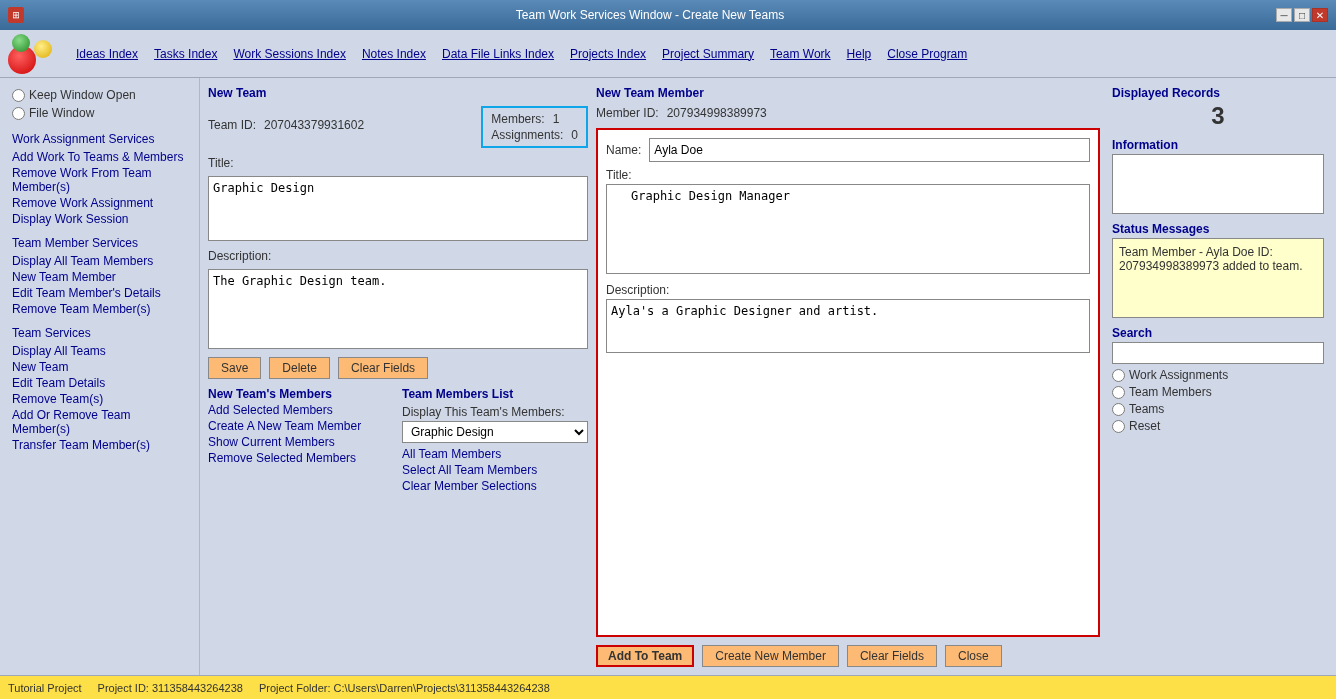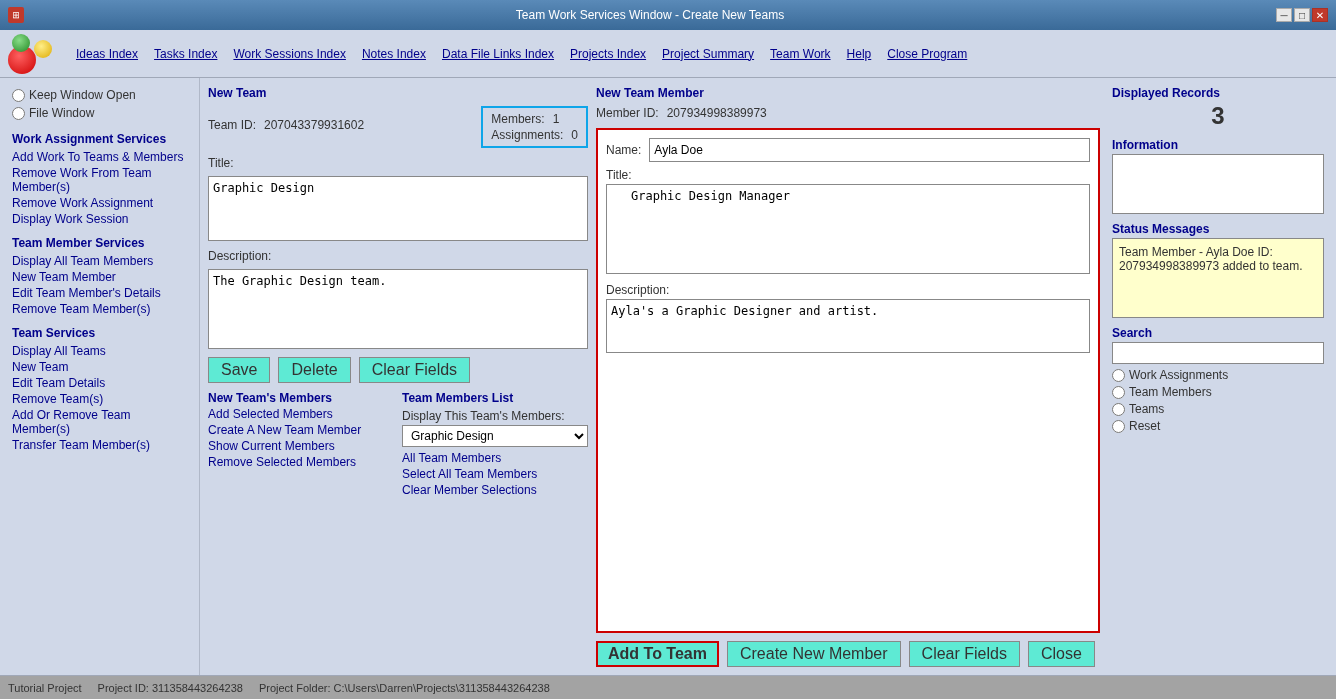--- a/index.html
+++ b/index.html
@@ -64,21 +64,21 @@
       min-width: 200px;
       padding: 10px 12px;
       border-right: 1px solid #b0b8c8;
       overflow-y: auto;
     }
     .sidebar-radio-group { margin-bottom: 12px; }
     .sidebar-radio { display: flex; align-items: center; gap: 4px; margin-bottom: 4px; cursor: pointer; }
     .sidebar-radio input[type=radio] { margin: 0; }
     .sidebar-radio label { color: #333; cursor: pointer; font-size: 12px; }
 
-    .sidebar-section-title { color: #00008b; font-weight: bold; margin: 10px 0 4px 0; font-size: 12px; }
+    .sidebar-section-title { color: #00008b; font-weight: normal; margin: 10px 0 4px 0; font-size: 12px; }
     .sidebar-link { color: #00008b; cursor: pointer; display: block; margin-bottom: 2px; font-size: 12px; }
 
     
     .content-area {
       flex: 1;
       display: flex;
       padding: 8px;
       gap: 8px;
       overflow: hidden;
     }
@@ -121,24 +121,24 @@
       width: 100%;
       padding: 4px;
       font-size: 12px;
       height: 80px;
       resize: none;
     }
 
     .btn-row { display: flex; gap: 8px; margin-top: 4px; }
     .btn {
       padding: 3px 12px;
-      background: #5eead4;
+      background: #fdba74;
       border: 1px solid #888;
       cursor: pointer;
-      font-size: 16px;
+      font-size: 12px;
       color: #333;
     }
     .btn-highlighted {
       border: 2px solid #cc0000;
       font-weight: bold;
       padding: 2px 10px;
     }
 
     
     .bottom-panels {
@@ -209,21 +209,21 @@
       padding: 3px 4px;
       font-size: 12px;
     }
     .radio-search-group { display: flex; flex-direction: column; gap: 3px; margin-top: 4px; }
     .radio-search-row { display: flex; align-items: center; gap: 4px; }
     .radio-search-row input[type=radio] { margin: 0; }
     .radio-search-row label { font-size: 12px; color: #333; cursor: pointer; }
 
     
     .status-bar {
-      background: #a3a3a3;
+      background: #fde047;
       border-top: 1px solid #a0a8b8;
       height: 24px;
       display: flex;
       align-items: center;
       padding: 0 8px;
       font-size: 11px;
       color: #333;
       gap: 16px;
     }
 

